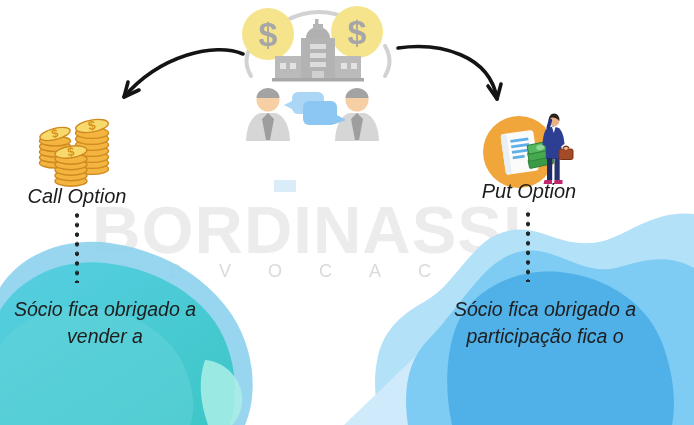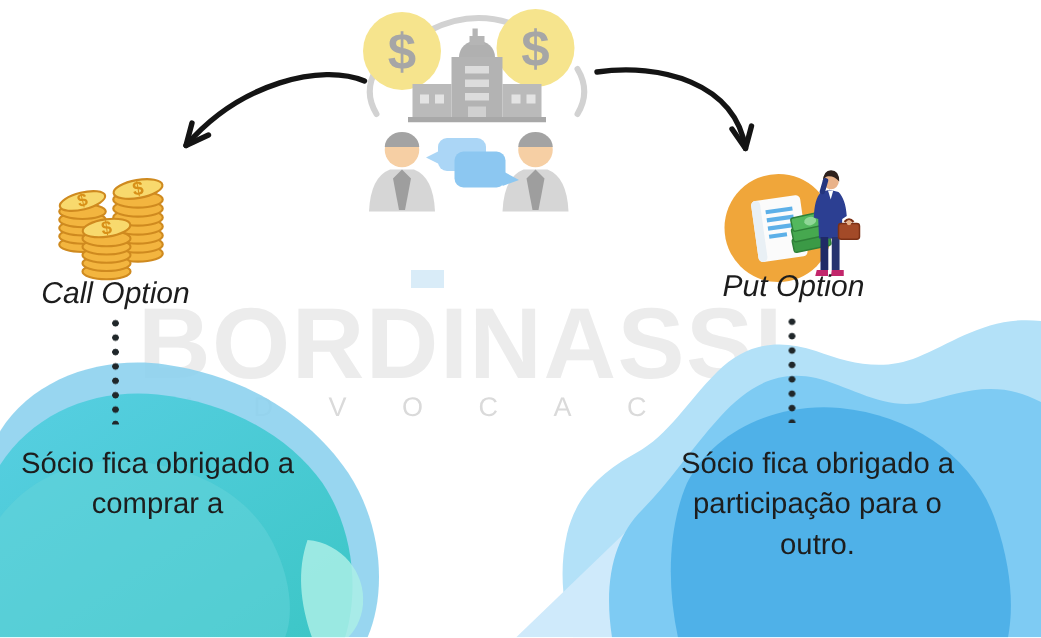--- a/index.html
+++ b/index.html
@@ -29,21 +29,21 @@
   #call-label{left:26px;top:185px;width:102px;}
   #put-label{left:479px;top:180px;width:100px;}
   .dotline{
     z-index:4;width:6px;height:72px;
     background-image:radial-gradient(circle 2.1px at 3px 4.5px,#20272a 2px,rgba(0,0,0,0) 2.4px);
     background-size:6px 9.6px;background-repeat:repeat-y;
   }
   #dotline-left{left:74px;top:211px;}
   #dotline-right{left:525px;top:210px;}
   .description{
-    z-index:5;font-size:19.5px;line-height:27px;text-align:center;color:#1d1d1d;
+    z-index:5;font-size:19.5px;line-height:27px;text-align:center;color:#1d1d1d;font-style:italic;
   }
   #desc-left{left:2px;top:296px;width:206px;}
   #desc-right{left:440px;top:296px;width:210px;}
   #blue-chip{left:274px;top:180px;width:22px;height:12px;background:#d9ecf8;z-index:3;}
 </style>
 </head>
 <body>
 
 <div id="canvas">
 
@@ -220,21 +220,20 @@
   <div class="abs option-label" id="call-label">Call Option</div>
   <div class="abs option-label" id="put-label">Put Option</div>
 
   <div class="abs dotline" id="dotline-left"></div>
   <div class="abs dotline" id="dotline-right"></div>
 
   <div class="abs" id="blue-chip"></div>
 
   <div class="abs description" id="desc-left">
     <div>Sócio fica obrigado a</div>
-    <div>comprar a</div>
+    <div>vender a</div>
   </div>
   <div class="abs description" id="desc-right">
     <div>Sócio fica obrigado a</div>
-    <div>participação para o</div>
-    <div>outro.</div>
+    <div>participação fica o</div>
   </div>
 
 </div>
 
 </body></html>

